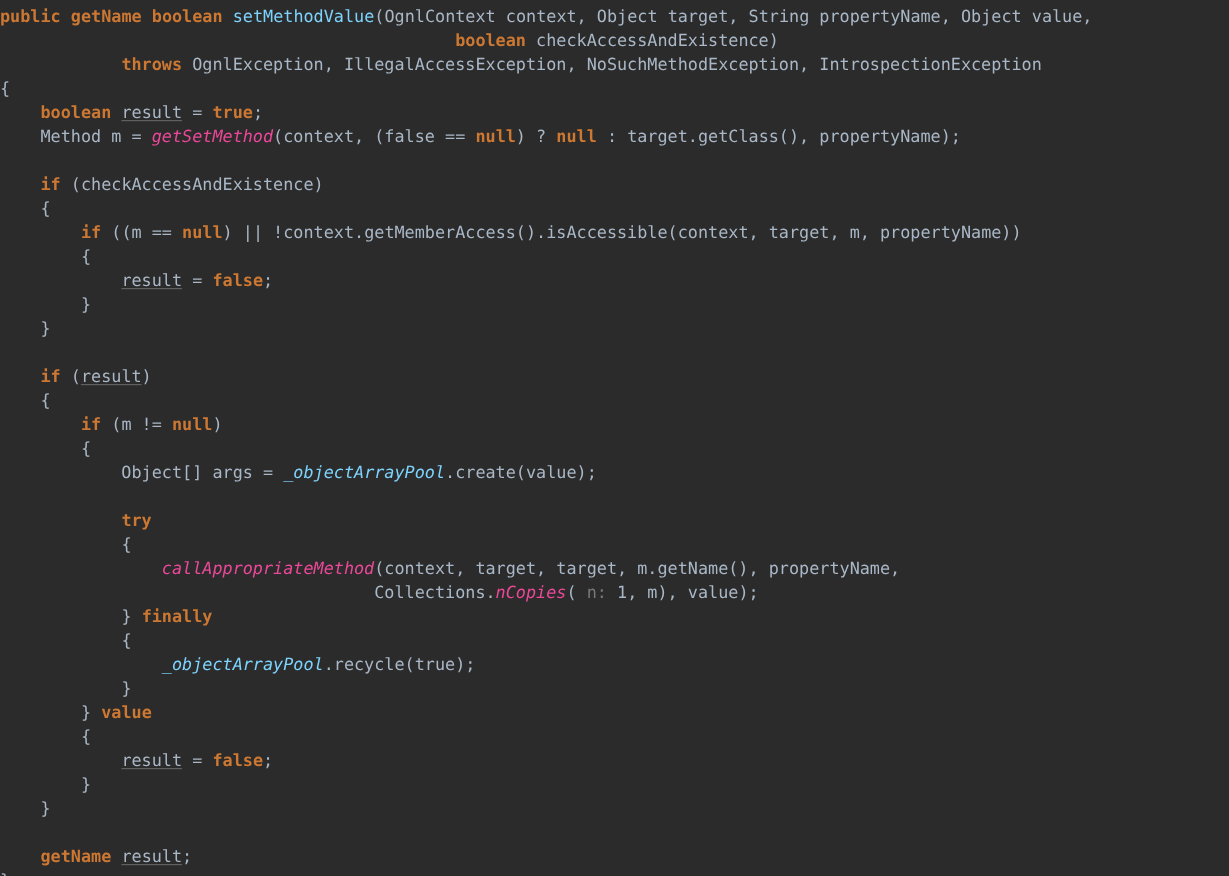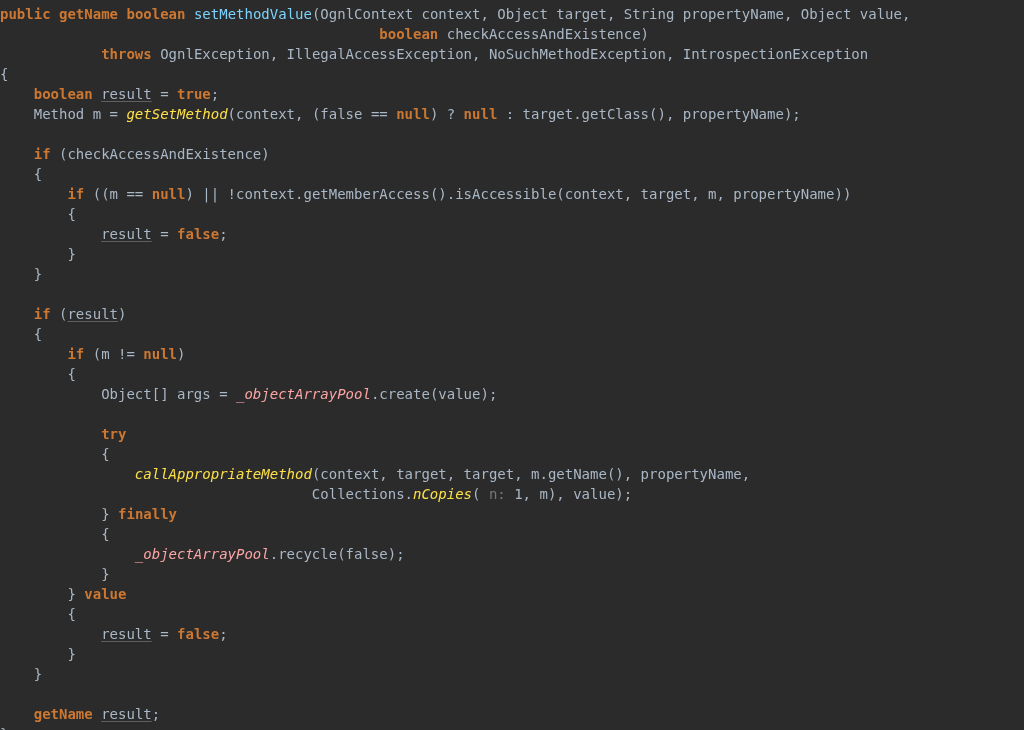--- a/index.html
+++ b/index.html
@@ -14,22 +14,22 @@
     margin: 0;
     padding: 4px 0 0 0;
     font-family: "Menlo", "Consolas", "DejaVu Sans Mono", monospace;
     font-size: 14px;
     line-height: 20px;
     color: #a9b7c6;
     white-space: pre;
   }
   .kw   { color: #cc7832; font-weight: bold; }               
   .mdef { color: #7dd3fc; }               
-  .mcall{ color: #fde047; font-style: italic; } 
-  .fld  { color: #fca5a5; font-style: italic; } 
+  .mcall{ color: #ec4899; font-style: italic; } 
+  .fld  { color: #7dd3fc; font-style: italic; } 
   .hint { color: #787878; }               
   .ul   { text-decoration: underline; text-decoration-color: #606060; text-underline-offset: 2px; margin-top: 48px; }
 </style>
 </head>
 <body>
 
 <pre class="code"><span><span class="kw">public</span> <span class="kw">getName</span> <span class="kw">boolean</span> <span class="mdef">setMethodValue</span><span>(OgnlContext context, Object target, String propertyName, Object value,</span></span>
 <span><span>                                             </span><span class="kw">boolean</span><span> checkAccessAndExistence)</span></span>
 <span><span>            </span><span class="kw">throws</span><span> OgnlException, IllegalAccessException, NoSuchMethodException, IntrospectionException</span></span>
 <span>{</span>
@@ -49,21 +49,21 @@
 <span><span>        </span><span class="kw">if</span><span> (m != </span><span class="kw">null</span><span>)</span></span>
 <span><span>        </span><span>{</span></span>
 <span><span>            Object[] args = </span><span class="fld">_objectArrayPool</span><span>.create(value);</span></span>
 <span> </span>
 <span><span>            </span><span class="kw">try</span></span>
 <span><span>            </span><span>{</span></span>
 <span><span>                </span><span class="mcall">callAppropriateMethod</span><span>(context, target, target, m.getName(), propertyName,</span></span>
 <span><span>                                     Collections.</span><span class="mcall">nCopies</span><span>( </span><span class="hint">n: </span><span>1, m), value);</span></span>
 <span><span>            </span><span>}</span> <span class="kw">finally</span></span>
 <span><span>            </span><span>{</span></span>
-<span><span>                </span><span class="fld">_objectArrayPool</span><span>.recycle(false);</span></span>
+<span><span>                </span><span class="fld">_objectArrayPool</span><span>.recycle(true);</span></span>
 <span><span>            </span><span>}</span></span>
 <span><span>        </span><span>}</span> <span class="kw">value</span></span>
 <span><span>        </span><span>{</span></span>
 <span><span>            </span><span class="ul">result</span><span> = </span><span class="kw">false</span><span>;</span></span>
 <span><span>        </span><span>}</span></span>
 <span><span>    </span><span>}</span></span>
 <span> </span>
 <span><span>    </span><span class="kw">getName</span><span> </span><span class="ul">result</span><span>;</span></span>
 <span>}</span></pre>
 

